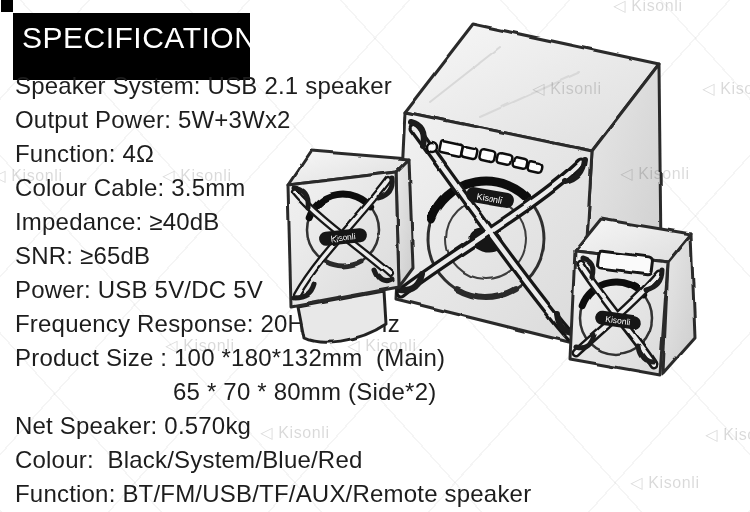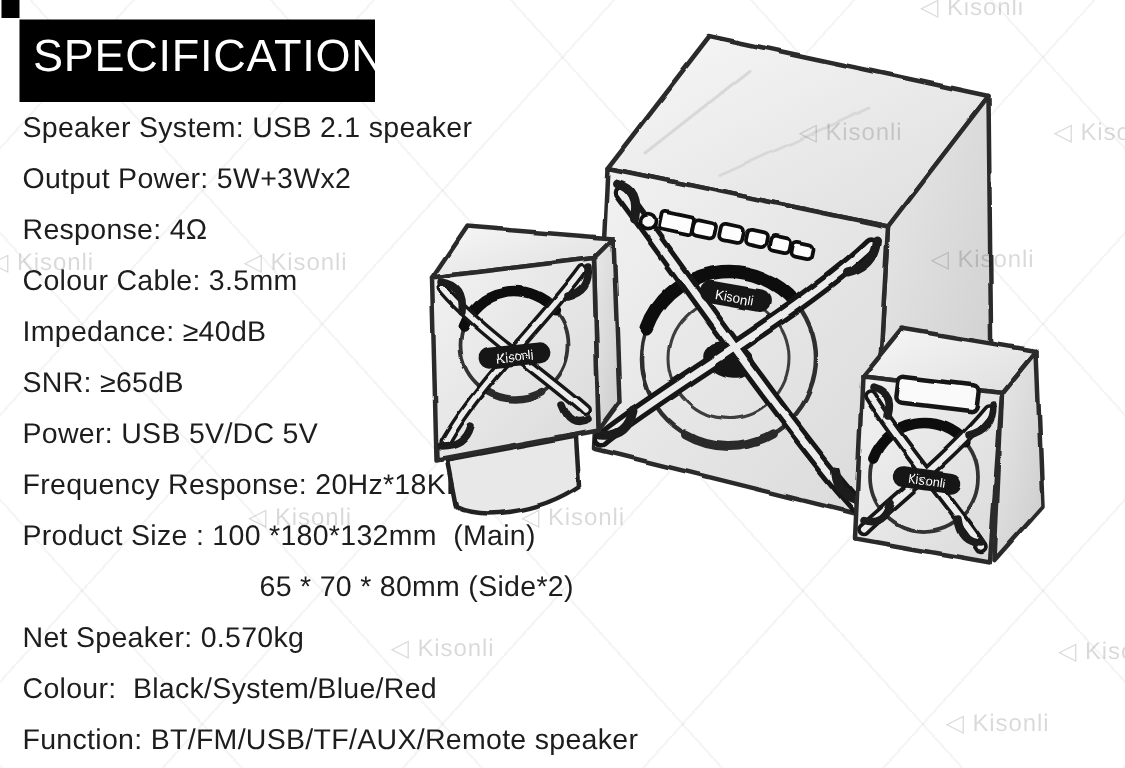--- a/index.html
+++ b/index.html
@@ -9,27 +9,27 @@
   }
   
   .wm-lines{
     position:absolute;inset:0;pointer-events:none;
     background:
       repeating-linear-gradient(48deg, rgba(0,0,0,0.040) 0 1.5px, transparent 1.5px 119px),
       repeating-linear-gradient(-48deg, rgba(0,0,0,0.040) 0 1.5px, transparent 1.5px 119px);
   }
   .corner-square{position:absolute;left:1px;top:0;width:12px;height:12px;background:#000;}
   .header{
-    position:absolute;left:13px;top:13px;width:237px;height:55px;
+    position:absolute;left:13px;top:13px;width:237px;height:67px;
     background:#000;color:#fff;font-size:30px;line-height:49px;
     padding-left:9px;box-sizing:border-box;letter-spacing:0.5px;
   }
   .specs{position:absolute;left:15px;top:69px;}
   .spec-row{
-    height:34px;line-height:34px;font-size:19px;color:#1d1d1d;
+    height:34px;line-height:34px;font-size:24px;color:#1d1d1d;
     white-space:pre;letter-spacing:0.2px;
   }
   .spec-row.indent{padding-left:158px;}
   .wm{
     position:absolute;transform:translate(-50%,-50%);
     font-size:16px;color:rgba(0,0,0,0.15);letter-spacing:0.6px;white-space:nowrap;
   }
   .art{position:absolute;left:280px;top:2px;width:470px;height:410px;}
   svg text{font-family:"Liberation Sans",sans-serif;}
 </style>
@@ -40,21 +40,21 @@
 
   <div class="wm-lines"></div>
 
   <div class="corner-square"></div>
 
   <div class="header">SPECIFICATION</div>
 
   <div class="specs">
     <div class="spec-row">Speaker System: USB 2.1 speaker</div>
     <div class="spec-row">Output Power: 5W+3Wx2</div>
-    <div class="spec-row">Response: 4Ω</div>
+    <div class="spec-row">Function: 4Ω</div>
     <div class="spec-row">Colour Cable: 3.5mm</div>
     <div class="spec-row">Impedance: ≥40dB</div>
     <div class="spec-row">SNR: ≥65dB</div>
     <div class="spec-row">Power: USB 5V/DC 5V</div>
     <div class="spec-row">Frequency Response: 20Hz*18KHz</div>
     <div class="spec-row">Product Size : 100 *180*132mm  (Main)</div>
     <div class="spec-row indent">65 * 70 * 80mm (Side*2)</div>
     <div class="spec-row">Net Speaker: 0.570kg</div>
     <div class="spec-row">Colour:  Black/System/Blue/Red</div>
     <div class="spec-row">Function: BT/FM/USB/TF/AUX/Remote speaker</div>

